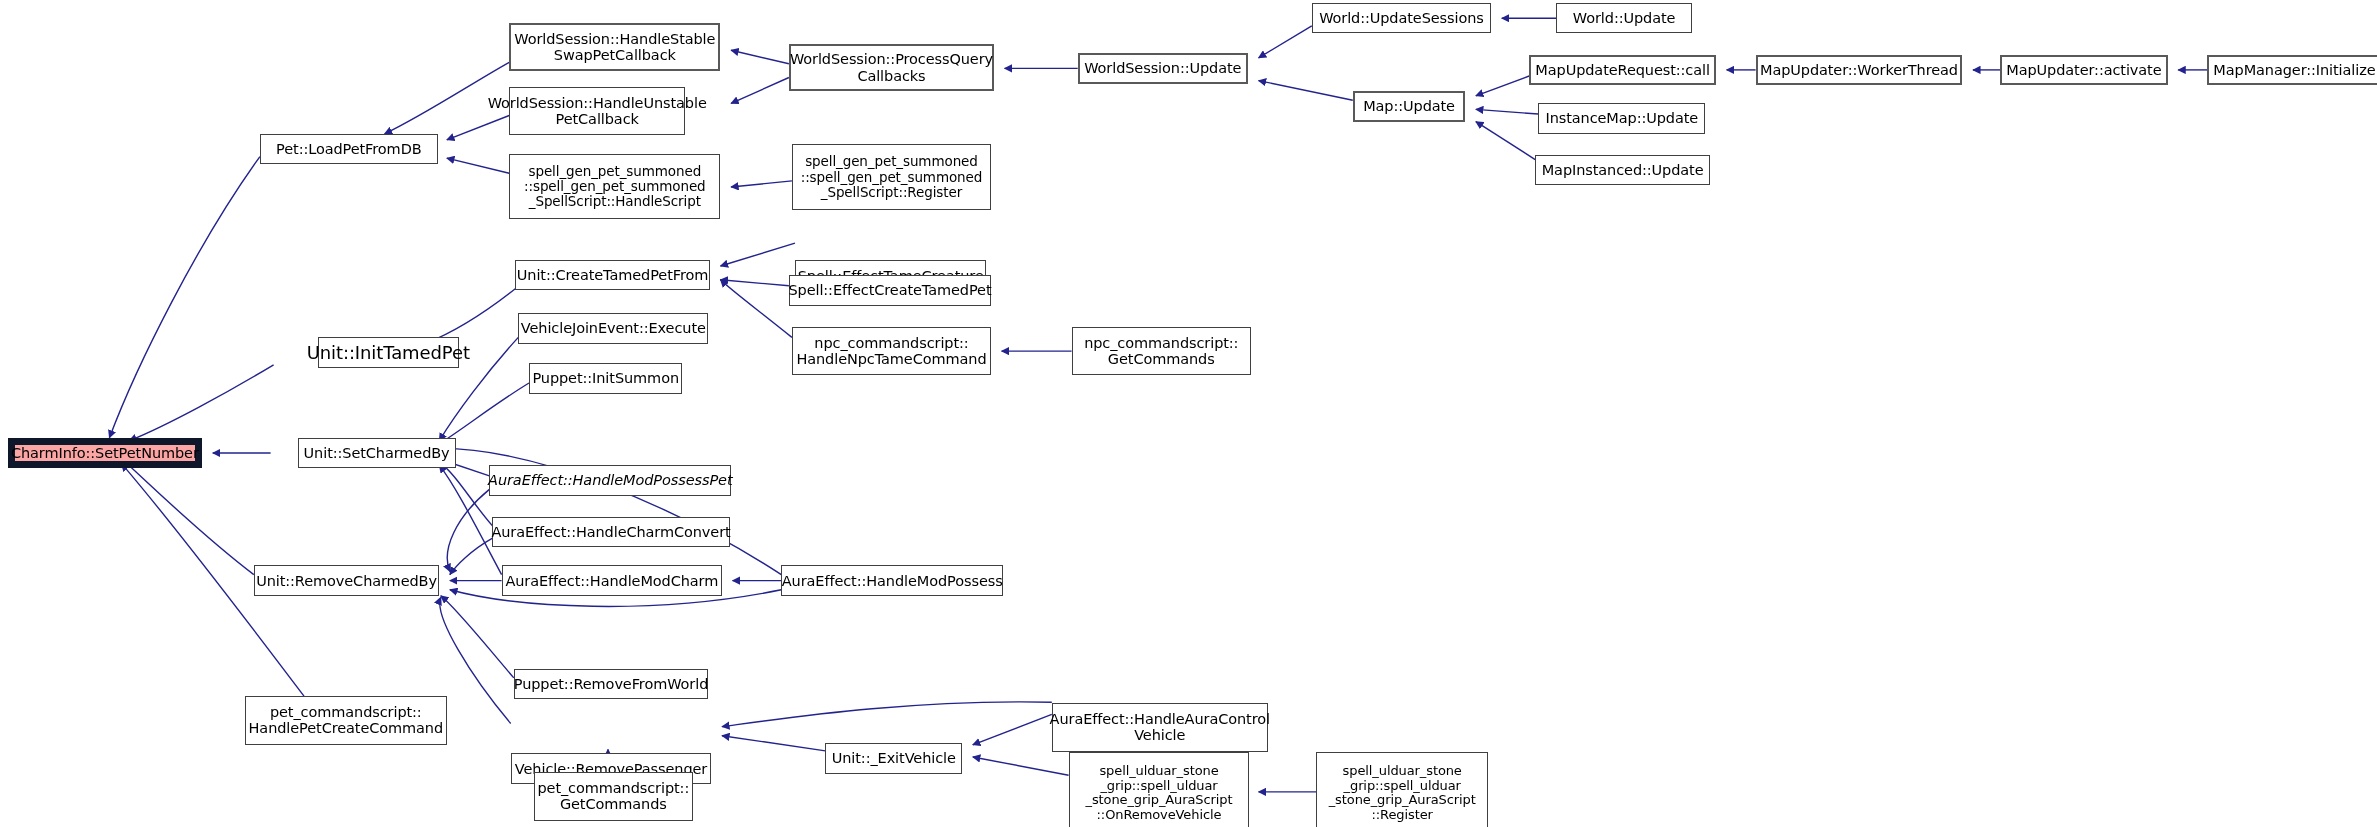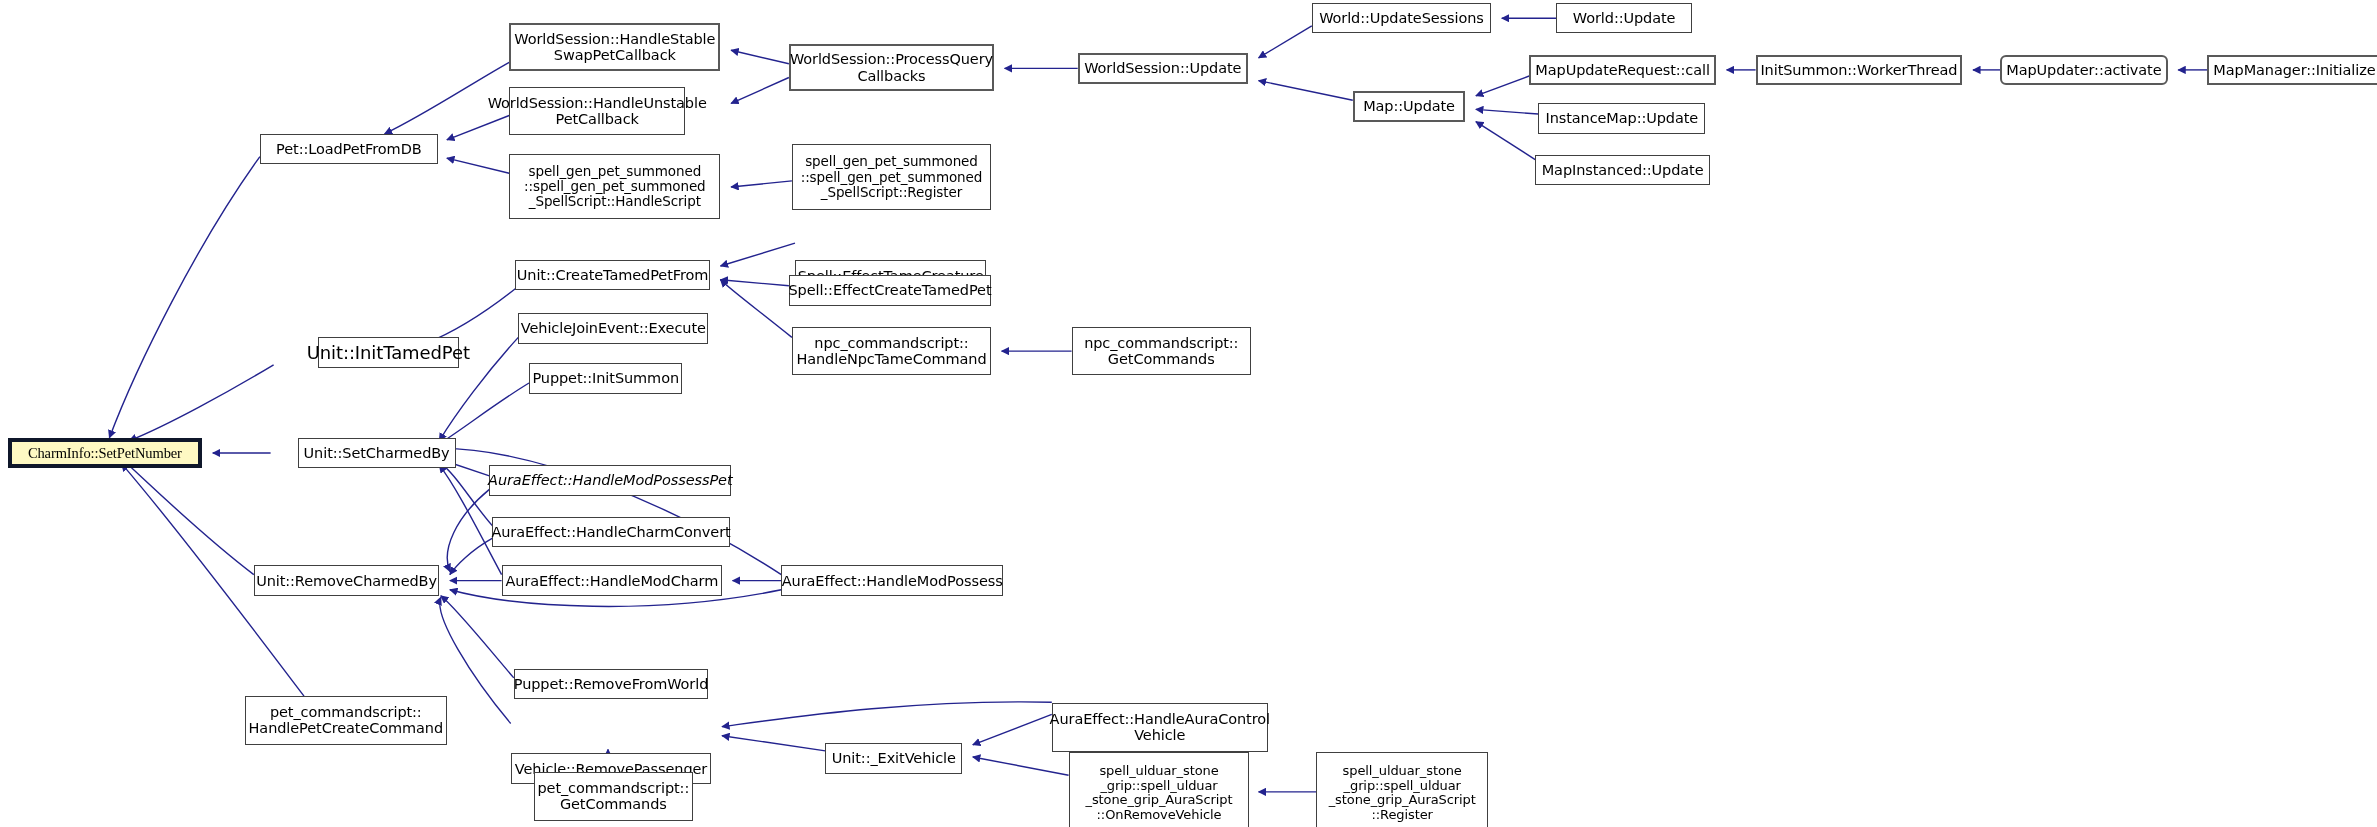--- a/index.html
+++ b/index.html
@@ -22,23 +22,22 @@
     line-height:1.12;
     display:flex;
     align-items:center;
     justify-content:center;
     text-align:center;
     white-space:pre-line;
     padding:1px 20px;
     letter-spacing:-0.1px;
   }
   .node.root{
-    background:#fef9c3;
-    border:4px solid #0f172a;
-    font-family:Liberation Serif, serif;
+    background:#fca5a5;
+    border:7px solid #0f172a;
   }
   .node.thick{
     border-width:2px;
     border-color:#595959;
   }
 </style>
 </head>
 <body>
 
 <div id="canvas">
@@ -111,22 +110,22 @@
       <div class="node" style="left: 791.92px; top: 144.4px; width: 199.12px; height: 65.36px; font-size: 13.5px;">spell_gen_pet_summoned
 ::spell_gen_pet_summoned
 _SpellScript::Register</div>
       <div class="node thick" style="left: 1077.68px; top: 53.2px; width: 170.24px; height: 30.4px; font-size: 14.5px;">WorldSession::Update</div>
       <div class="node" style="left: 1311.76px; top: 3.04px; width: 179.36px; height: 30.4px; font-size: 14.5px;">World::UpdateSessions</div>
       <div class="node" style="left: 1556.48px; top: 3.04px; width: 135.28px; height: 30.4px; font-size: 14.5px;">World::Update</div>
       <div class="node thick" style="left: 1352.8px; top: 91.2px; width: 112.48px; height: 30.4px; font-size: 14.5px;">Map::Update</div>
       <div class="node thick" style="left: 1529.12px; top: 54.72px; width: 186.96px; height: 30.4px; font-size: 14.5px;">MapUpdateRequest::call</div>
       <div class="node" style="left: 1538.24px; top: 103.36px; width: 167.2px; height: 30.4px; font-size: 14.5px;">InstanceMap::Update</div>
       <div class="node" style="left: 1535.2px; top: 155.04px; width: 174.8px; height: 30.4px; font-size: 14.5px;">MapInstanced::Update</div>
-      <div class="node thick" style="left: 1755.6px; top: 54.72px; width: 206.72px; height: 30.4px; font-size: 14.5px;">InitSummon::WorkerThread</div>
-      <div class="node thick" style="left: 2000.32px; top: 54.72px; width: 167.2px; height: 30.4px; font-size: 14.5px; border-radius: 6px;">MapUpdater::activate</div>
+      <div class="node thick" style="left: 1755.6px; top: 54.72px; width: 206.72px; height: 30.4px; font-size: 14.5px;">MapUpdater::WorkerThread</div>
+      <div class="node thick" style="left: 2000.32px; top: 54.72px; width: 167.2px; height: 30.4px; font-size: 14.5px;">MapUpdater::activate</div>
       <div class="node thick" style="left: 2207.04px; top: 54.72px; width: 174.8px; height: 30.4px; font-size: 14.5px;">MapManager::Initialize</div>
       <div class="node" style="left: 515.28px; top: 259.92px; width: 194.56px; height: 30.4px; font-size: 14.5px;">Unit::CreateTamedPetFrom</div>
       <div class="node" style="left: 794.96px; top: 223.44px; width: 191.52px; height: 30.4px; font-size: 14.5px; margin-top: 37px;">Spell::EffectTameCreature</div>
       <div class="node" style="left: 788.88px; top: 275.12px; width: 202.16px; height: 30.4px; font-size: 14.5px;">Spell::EffectCreateTamedPet</div>
       <div class="node" style="left: 273.6px; top: 337.44px; width: 141.36px; height: 30.4px; font-size: 18px; margin-left: 44px;">Unit::InitTamedPet</div>
       <div class="node" style="left: 518.32px; top: 313.12px; width: 190px; height: 30.4px; font-size: 14.5px;">VehicleJoinEvent::Execute</div>
       <div class="node" style="left: 791.92px; top: 326.8px; width: 199.12px; height: 48.64px; font-size: 14.5px;">npc_commandscript::
 HandleNpcTameCommand</div>
       <div class="node" style="left: 1071.6px; top: 326.8px; width: 179.36px; height: 48.64px; font-size: 14.5px;">npc_commandscript::
 GetCommands</div>

